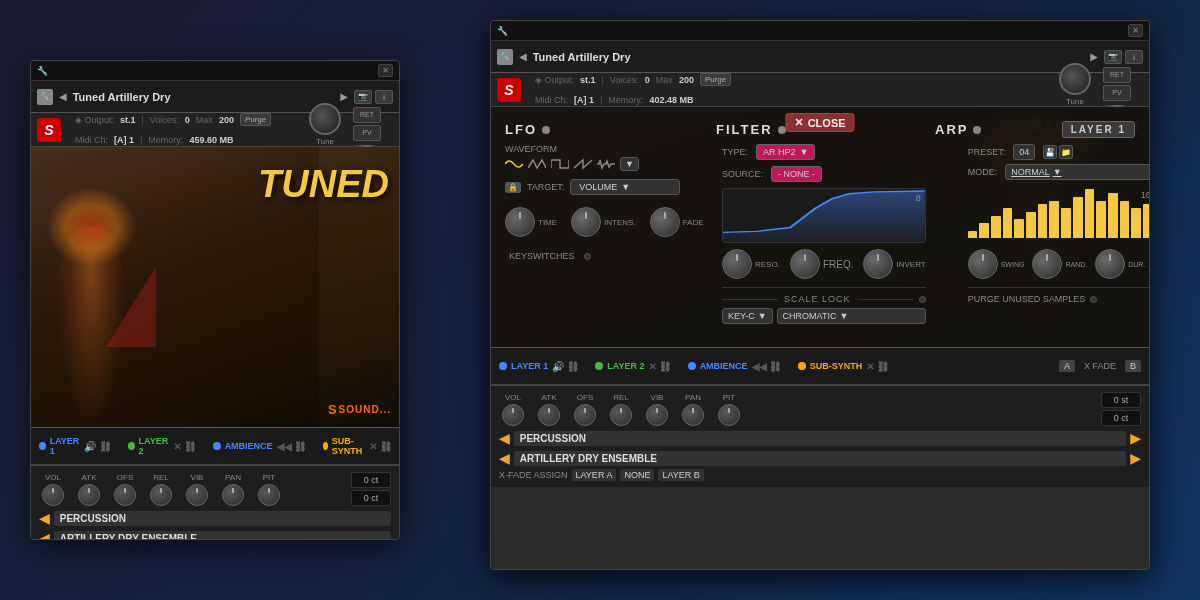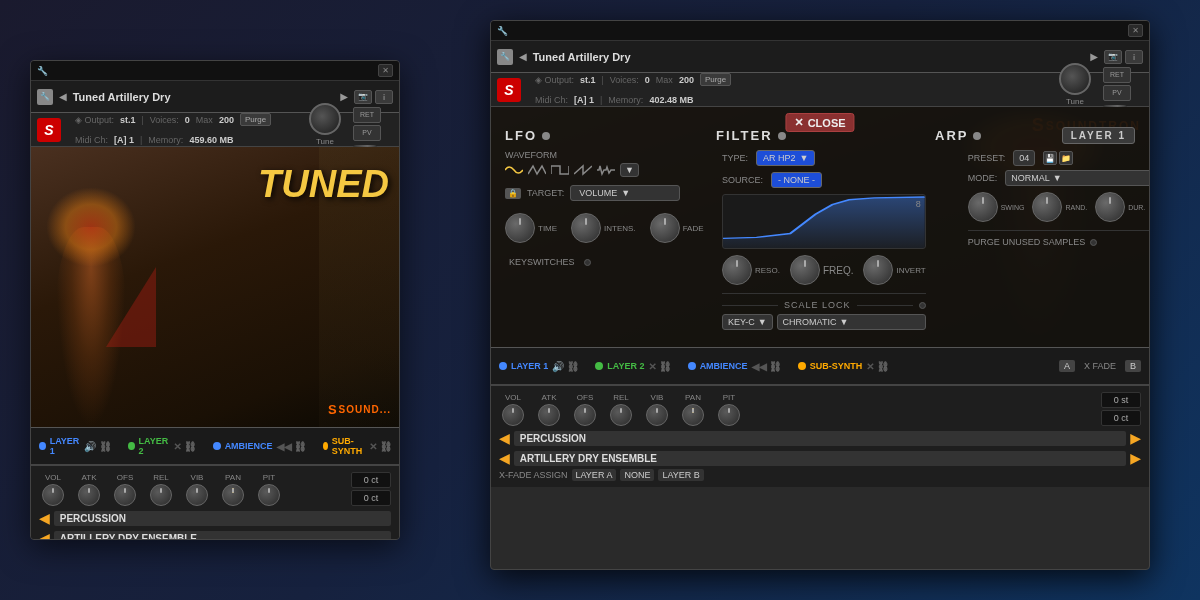--- a/index.html
+++ b/index.html
@@ -286,21 +286,21 @@
       display: flex; align-items: center; gap: 5px;
       margin-top: 10px;
     }
 
     
     .filter-type-row {
       display: flex; align-items: center; gap: 8px; margin-bottom: 6px;
     }
 
     .filter-dropdown {
-      background: #1d4ed8; border: 1px solid #666; border-radius: 3px;
+      background: #be185d; border: 1px solid #666; border-radius: 3px;
       color: #ccc; font-size: 9px; padding: 2px 6px;
       display: flex; align-items: center; gap: 4px;
     }
 
     .filter-graph {
       width: 100%; height: 55px;
       background: #1a1a1a;
       border: 1px solid #333;
       border-radius: 3px;
       position: relative;
@@ -700,21 +700,21 @@
       <span style="color:#ff6600;font-size:12px;font-weight:bold;letter-spacing:2px;">SOUNDTRON</span>
     </div>
 
     <div class="overlay-panel">
 
       <div class="close-btn-red" style="position:absolute;top:6px;left:50%;transform:translateX(-50%);z-index:20;">
         <span>✕</span>
         <span>CLOSE</span>
       </div>
 
-      <div style="display:flex;align-items:center;margin-top:10px;margin-bottom:6px;">
+      <div style="display:flex;align-items:center;margin-top:4px;margin-bottom:6px;">
         <div class="section-title" style="width:190px;">
           <span>LFO</span>
           <div class="section-dot section-dot-gray"></div>
         </div>
         <div class="section-divider"></div>
         <div class="section-title" style="flex:1;">
           <span>FILTER</span>
           <div class="section-dot section-dot-gray"></div>
         </div>
         <div class="section-divider"></div>
@@ -861,26 +861,47 @@
             <div class="arp-dropdown">
               <span>04</span>
             </div>
             <div style="display:flex;gap:2px;">
               <div style="width:14px;height:14px;background:#333;border:1px solid #555;border-radius:2px;display:flex;align-items:center;justify-content:center;font-size:8px;color:#888;">💾</div>
               <div style="width:14px;height:14px;background:#333;border:1px solid #555;border-radius:2px;display:flex;align-items:center;justify-content:center;font-size:8px;color:#888;">📁</div>
             </div>
           </div>
           <div class="arp-top-row">
             <span class="param-label" style="margin:0;">MODE:</span>
-            <div class="arp-dropdown" style="flex:1;">
+            <div class="arp-dropdown" style="flex:1;text-decoration:underline;">
               <span>NORMAL</span>
               <span>▼</span>
             </div>
           </div>
 
+          <div class="arp-container" style="position:relative;height:55px;margin:4px 0;">
+            <span class="arp-number-right">16</span>
+            <div class="arp-grid" style="height:50px;">
+              <div class="arp-bar" style="height:15%;"></div>
+              <div class="arp-bar" style="height:30%;"></div>
+              <div class="arp-bar" style="height:45%;"></div>
+              <div class="arp-bar" style="height:60%;"></div>
+              <div class="arp-bar" style="height:38%;"></div>
+              <div class="arp-bar" style="height:52%;"></div>
+              <div class="arp-bar" style="height:68%;"></div>
+              <div class="arp-bar" style="height:75%;"></div>
+              <div class="arp-bar" style="height:60%;"></div>
+              <div class="arp-bar" style="height:83%;"></div>
+              <div class="arp-bar" style="height:98%;"></div>
+              <div class="arp-bar" style="height:75%;"></div>
+              <div class="arp-bar" style="height:90%;"></div>
+              <div class="arp-bar" style="height:75%;"></div>
+              <div class="arp-bar" style="height:60%;"></div>
+              <div class="arp-bar" style="height:68%;"></div>
+            </div>
+          </div>
 
           <div class="arp-knobs">
             <div class="knob-group">
               <div class="small-knob"></div>
               <span class="knob-label" style="width:auto;font-size:7px;">SWING</span>
             </div>
             <div class="knob-group">
               <div class="small-knob"></div>
               <span class="knob-label" style="width:auto;font-size:7px;">RAND.</span>
             </div>

